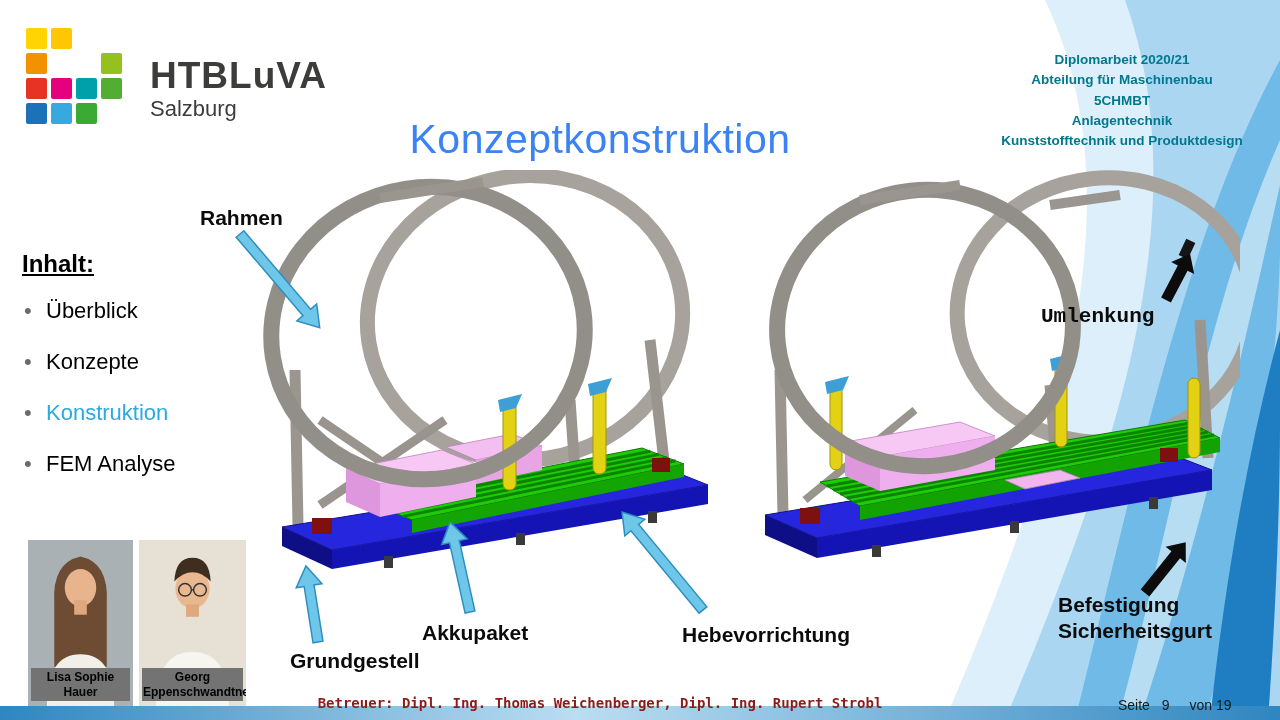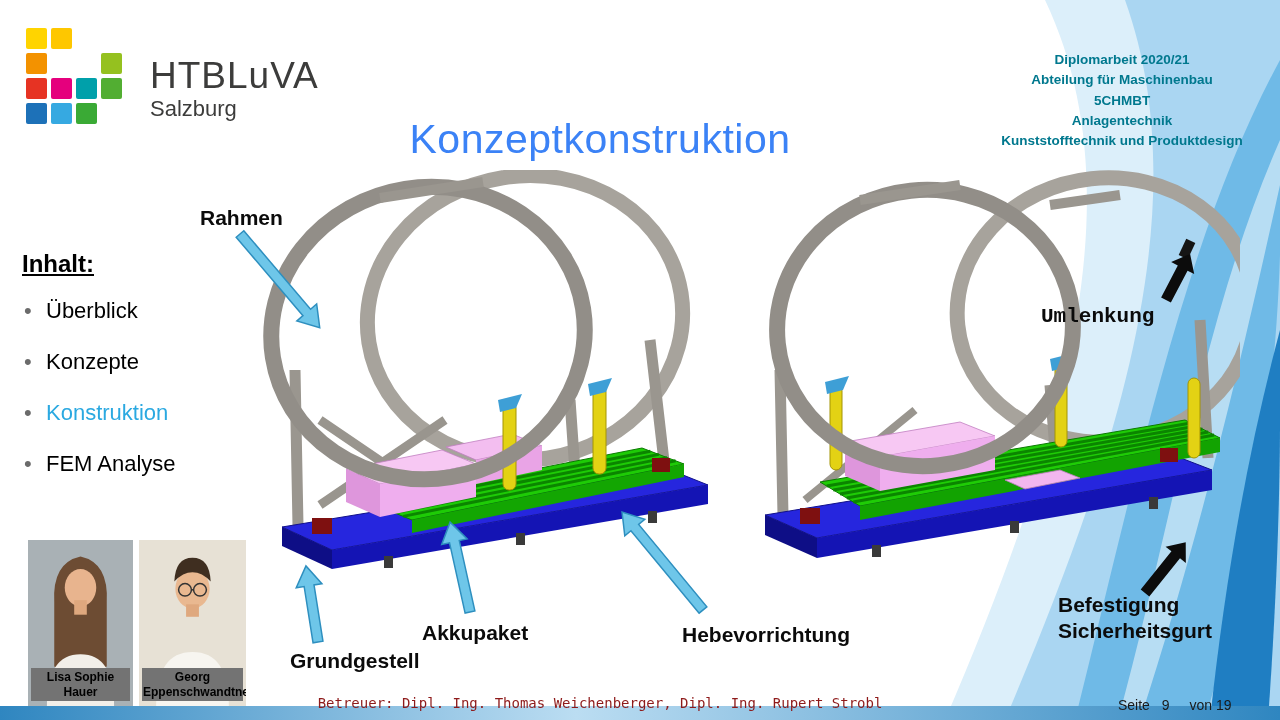--- a/index.html
+++ b/index.html
@@ -7,21 +7,21 @@
   .slide{
     position:relative;width:1280px;height:720px;overflow:hidden;background:#ffffff;
     font-family:"Liberation Sans", sans-serif;color:#111;
   }
   svg.layer{position:absolute;left:0;top:0;pointer-events:none;}
 
   
   .logo{position:absolute;left:26px;top:28px;display:flex;align-items:center;gap:28px;}
   .logo-grid{display:grid;grid-template-columns:repeat(4,21px);grid-auto-rows:21px;gap:4px;width:96px;}
   .logo-grid .sq{width:21px;height:21px;border-radius:2px;}
-  .logo-name{font-size:37px;font-weight:normal;color:#3C3C3B;letter-spacing:1px;line-height:1.05;margin-top:27px;}
+  .logo-name{font-size:37px;font-weight:bold;color:#3C3C3B;letter-spacing:1px;line-height:1.05;margin-top:27px;}
   .logo-city{font-size:22px;color:#3C3C3B;}
 
   
   .header-right{position:absolute;right:8px;top:14px;width:300px;text-align:center;
     color:#00788E;font-weight:bold;font-size:13.5px;line-height:1.5;margin-top:36px;}
 
   
   .title{position:absolute;left:300px;top:116px;width:600px;margin:0;text-align:center;
     font-size:41px;font-weight:400;color:#3b82f6;letter-spacing:.5px;}
 
@@ -45,21 +45,21 @@
   
   .photo{position:absolute;top:540px;height:166px;overflow:hidden;}
   .photo-1{left:28px;width:105px;}
   .photo-2{left:139px;width:107px;}
   .photo svg{display:block;width:100%;height:100%;}
   .nametag{position:absolute;left:3px;right:3px;bottom:5px;background:#737373;color:#000;
     font-weight:bold;font-size:12px;line-height:1.2;text-align:center;padding:2px 1px;}
 
   
   .betreuer{position:absolute;left:280px;top:695px;width:640px;text-align:center;
-    font-family:"DejaVu Sans Mono", monospace;font-weight:normal;font-size:14px;color:#8E1B1B;}
+    font-family:"DejaVu Sans Mono", monospace;font-weight:bold;font-size:14px;color:#8E1B1B;}
   .pageinfo{position:absolute;left:1118px;top:697px;font-size:14px;color:#1a1a1a;white-space:nowrap;}
   .pageinfo .num{margin:0 16px 0 8px;}
 </style>
 </head>
 <body>
 
 <div class="slide">
 
   <svg class="layer" width="1280" height="720" viewBox="0 0 1280 720">
     <defs>

